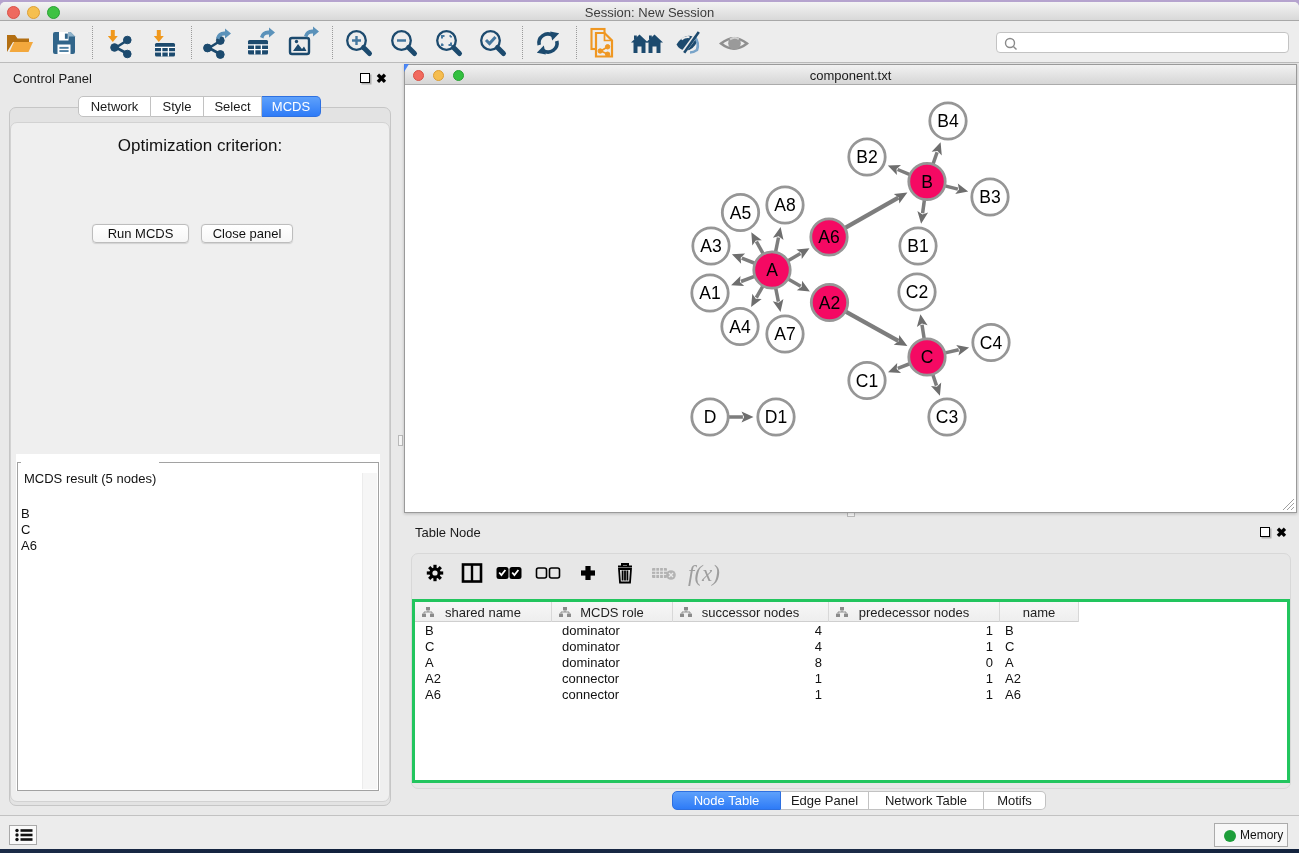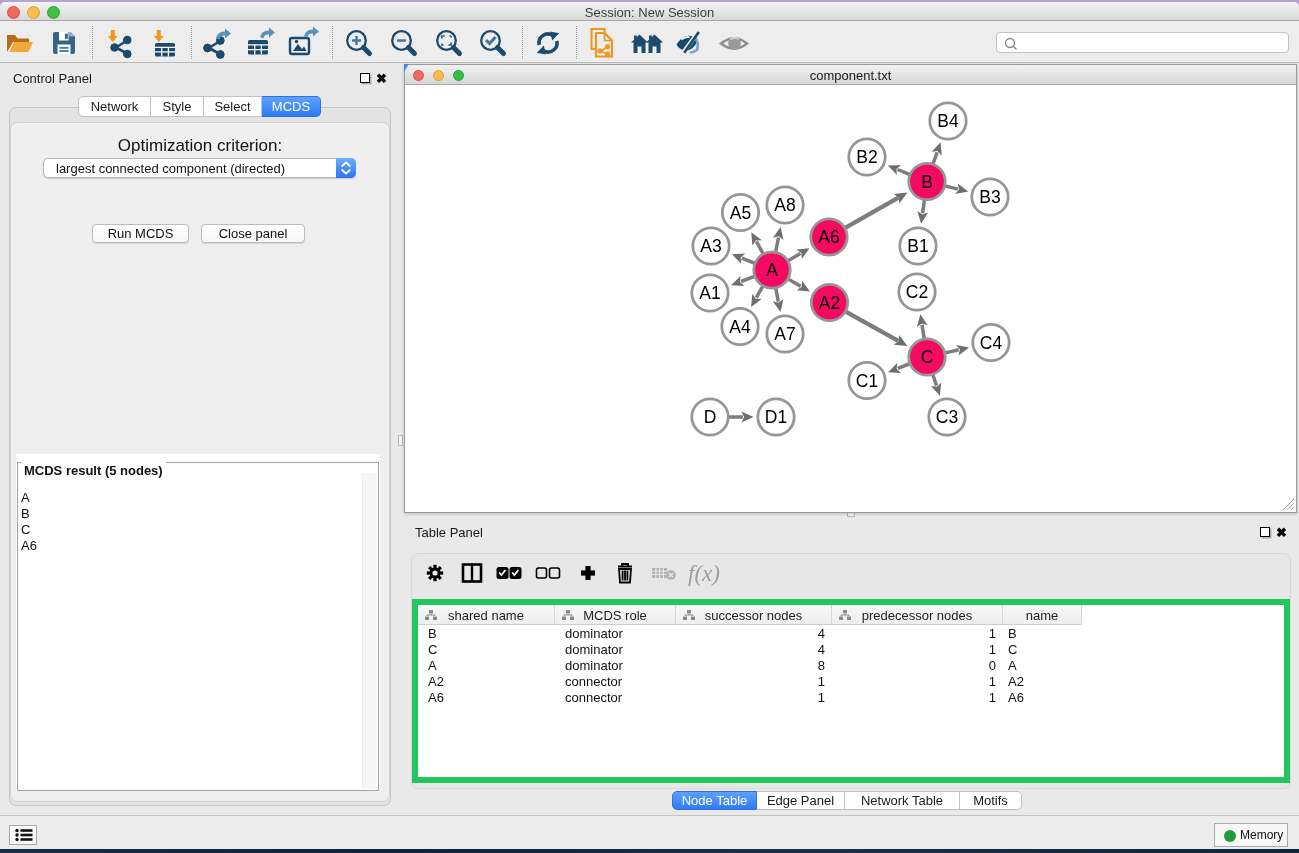--- a/index.html
+++ b/index.html
@@ -25,36 +25,36 @@
 .tab{background:#fff;border:1px solid #c2c2c2;border-left:none;color:#1a1a1a;display:flex;align-items:center;justify-content:center;}
 .tab.first{border-left:1px solid #c2c2c2;border-radius:5px 0 0 5px;}
 .tab.last{border-radius:0 5px 5px 0;}
 .tab.sel{background:linear-gradient(#5ea1fb,#2e7bf7);color:#fff;border-color:#2e70e0;}
 #optlabel{position:absolute;left:0px;top:134px;width:400px;text-align:center;font-size:17px;color:#111;}
 #combo{position:absolute;left:43px;top:156px;width:313px;height:20px;background:#fff;border:1px solid #b6b6b6;border-radius:5px;font-size:13px;color:#111;line-height:19px;padding-left:12px;box-shadow:0 0.5px 1px rgba(0,0,0,.15);}
 #combostep{position:absolute;right:-1px;top:-1px;width:20px;height:20px;border-radius:0 5px 5px 0;background:linear-gradient(#6db1fc,#2d72f2);}
 .btn{position:absolute;height:19px;background:linear-gradient(#ffffff,#f6f6f6);border:1px solid #bdbdbd;border-radius:4px;font-size:13px;color:#111;text-align:center;line-height:17px;box-shadow:0 0.5px 1px rgba(0,0,0,.12);margin-top:32px;}
 #fieldset{position:absolute;left:16px;top:452px;width:364px;height:337px;background:#fff;}
 #fieldborder{position:absolute;left:1px;top:8px;right:1px;bottom:0;border:1px solid #a2a2a2;}
-#fieldlegend{position:absolute;left:5px;top:1px;background:#fff;padding:8px 3px;font-size:13px;color:#111;z-index:2;font-weight:bold;}
+#fieldlegend{position:absolute;left:5px;top:1px;background:#fff;padding:16px 3px;font-size:13px;color:#111;z-index:2;}
 #mcdslist{position:absolute;left:2px;top:20px;width:360px;height:315px;background:#fff;font-size:13px;color:#111;}
 #mcdslist .it{padding-left:3px;height:16px;line-height:16px;}
 #mcdsscroll{position:absolute;right:3px;top:19px;width:15px;height:316px;background:#f6f6f6;border-left:1px solid #ececec;z-index:1;}
 
 #netwin{position:absolute;left:404px;top:62px;width:893px;height:449px;background:#fff;border:1px solid #9a9a9a;box-shadow:0 1px 3px rgba(0,0,0,.2);}
 #nettitle{position:absolute;left:0;top:0;width:100%;height:20px;background:linear-gradient(#f2f2f2,#d6d6d6);border-bottom:1px solid #ababab;}
 #nettitle .t1{left:8px;top:4.5px;width:11px;height:11px;background:#f16a5e;border:0.5px solid #da5045;}
 #nettitle .t2{left:28px;top:4.5px;width:11px;height:11px;background:#f5bd4f;border:0.5px solid #dd9e33;}
 #nettitle .t3{left:48px;top:4.5px;width:11px;height:11px;background:#33c03f;border:0.5px solid #27a334;}
 #nettitletext{position:absolute;top:3px;left:0;width:100%;text-align:center;font-size:13px;color:#1a1a1a;}
 
 #tp-title{position:absolute;left:415px;top:523px;font-size:13px;color:#1a1a1a;}
 #ttoolbar{position:absolute;left:404px;top:543px;width:895px;height:47px;}
 #tpanelwrap{position:absolute;left:411px;top:551px;width:880px;height:236px;background:#e7e7e7;border:1px solid #d8d8d8;border-radius:7px;}
-#ttable{position:absolute;left:412px;top:597px;width:878px;height:184px;background:#fff;border:6px solid #22c55e;font-size:13px;}
+#ttable{position:absolute;left:412px;top:597px;width:878px;height:184px;background:#fff;border:3px solid #22c55e;font-size:13px;}
 #thead{position:absolute;left:0;top:0;height:20px;background:linear-gradient(#f7f7f7,#eee);border-bottom:1px solid #cfcfcf;display:flex;}
 .th{position:relative;height:20px;border-right:1px solid #d8d8d8;display:flex;align-items:center;justify-content:center;color:#222;}
 .th svg{position:absolute;left:7px;top:4px;}
 .tr{position:absolute;height:16px;width:100%;}
 .td{position:absolute;height:16px;line-height:16px;color:#111;}
 #btabs{position:absolute;left:672px;top:789px;height:19px;display:flex;font-size:13px;}
 
 #statusbar{position:absolute;left:0;top:813px;width:1299px;height:34px;background:#ececec;border-top:1px solid #c2c2c2;}
 #listbtn{position:absolute;left:9px;top:9px;width:28px;height:20px;background:#fafafa;border:1px solid #a9a9a9;}
 #membtn{position:absolute;right:11px;top:7px;width:74px;height:24px;background:#f7f7f7;border:1px solid #ababab;font-size:12px;color:#111;line-height:22px;text-align:left;padding-left:25px;}
@@ -234,28 +234,22 @@
   <div id="tabpanel">
       <div id="tabinner"></div>
     </div>
   <div id="tabs">
     <div class="tab first" style="width:73px">Network</div>
     <div class="tab" style="width:53px">Style</div>
     <div class="tab" style="width:58px">Select</div>
     <div class="tab sel last" style="width:59px">MCDS</div>
   </div>
   <div id="optlabel">Optimization criterion:</div>
-  <div id="combo">largest connected component (directed)
-    <div id="combostep"><svg width="20" height="20" viewBox="0 0 20 20">
-          <path d="M6.2 8 L10 4.4 L13.8 8" fill="none" stroke="#fff" stroke-width="1.8" stroke-linecap="round" stroke-linejoin="round"></path>
-          <path d="M6.2 12 L10 15.6 L13.8 12" fill="none" stroke="#fff" stroke-width="1.8" stroke-linecap="round" stroke-linejoin="round"></path>
-        </svg></div>
-  </div>
   <div class="btn" style="left:92px;top:190px;width:97px;">Run MCDS</div>
-  <div class="btn" style="left:201px;top:190px;width:104px;">Close panel</div>
+  <div class="btn" style="left:201px;top:190px;width:92px;">Close panel</div>
   <div id="fieldset">
     <div id="fieldborder"></div>
     <div id="fieldlegend">MCDS result (5 nodes)</div>
     <div id="mcdsscroll"></div>
     <div id="mcdslist">
       <div class="it">A2</div>
         <div class="it">A</div>
         <div class="it">B</div>
         <div class="it">C</div>
         <div class="it">A6</div>
@@ -372,21 +366,21 @@
     </svg>
     <svg width="14" height="14" viewBox="0 0 14 14" style="position:absolute;right:1px;bottom:1px">
         <g stroke="#a0a0a0" stroke-width="1">
           <line x1="13" y1="2" x2="2" y2="13"></line>
           <line x1="13" y1="6" x2="6" y2="13"></line>
           <line x1="13" y1="10" x2="10" y2="13"></line>
         </g>
       </svg>
   </div>
 
-  <div id="tp-title">Table Panel</div>
+  <div id="tp-title">Table Node</div>
   <div class="sq-ico" style="left:1260px;top:525px;"></div>
   <div class="x-ico" style="left:1276px;top:525px;">✖</div>
   <div id="tpanelwrap"></div>
   <div id="ttoolbar">
     <svg width="330" height="47" viewBox="0 0 330 47" style="position:absolute;left:14px;top:0">
 
       <g transform="translate(17,28)" fill="#000">
         <circle cx="0" cy="0" r="5.6"></circle>
         <g>
           <rect x="-1.6" y="-8.2" width="3.2" height="16.4"></rect>
@@ -521,21 +515,21 @@
           <span class="td" style="left:10px">A6</span>
           <span class="td" style="left:147px">connector</span>
           <span class="td" style="left:258px;width:149px;text-align:right">1</span>
           <span class="td" style="left:429px;width:149px;text-align:right">1</span>
           <span class="td" style="left:590px">A6</span>
         </div>
     </div>
   </div>
 
   <div id="btabs">
-    <div class="tab sel first" style="width:85px">Node Table</div>
+    <div class="tab sel first" style="width:109px">Node Table</div>
     <div class="tab" style="width:88px">Edge Panel</div>
     <div class="tab" style="width:115px">Network Table</div>
     <div class="tab last" style="width:62px">Motifs</div>
   </div>
 
   <div id="statusbar">
     <div id="listbtn">
         <svg width="18" height="14" viewBox="0 0 18 14" style="position:absolute;left:5px;top:2px">
           <g fill="#111">
             <circle cx="2" cy="2.5" r="1.7"></circle>

